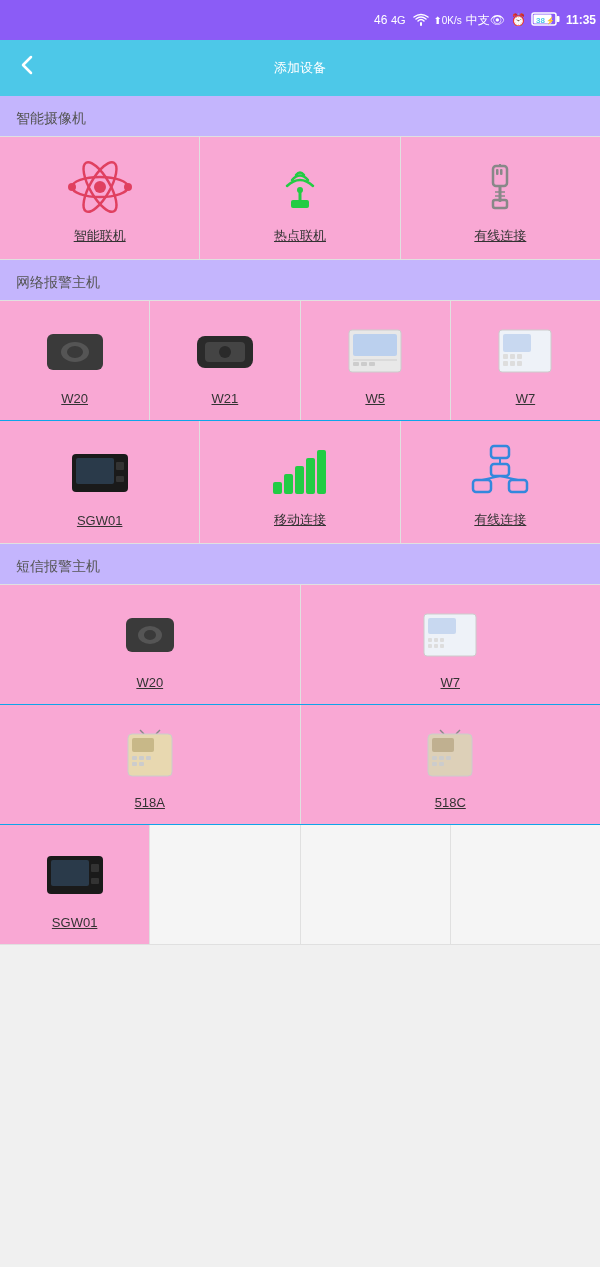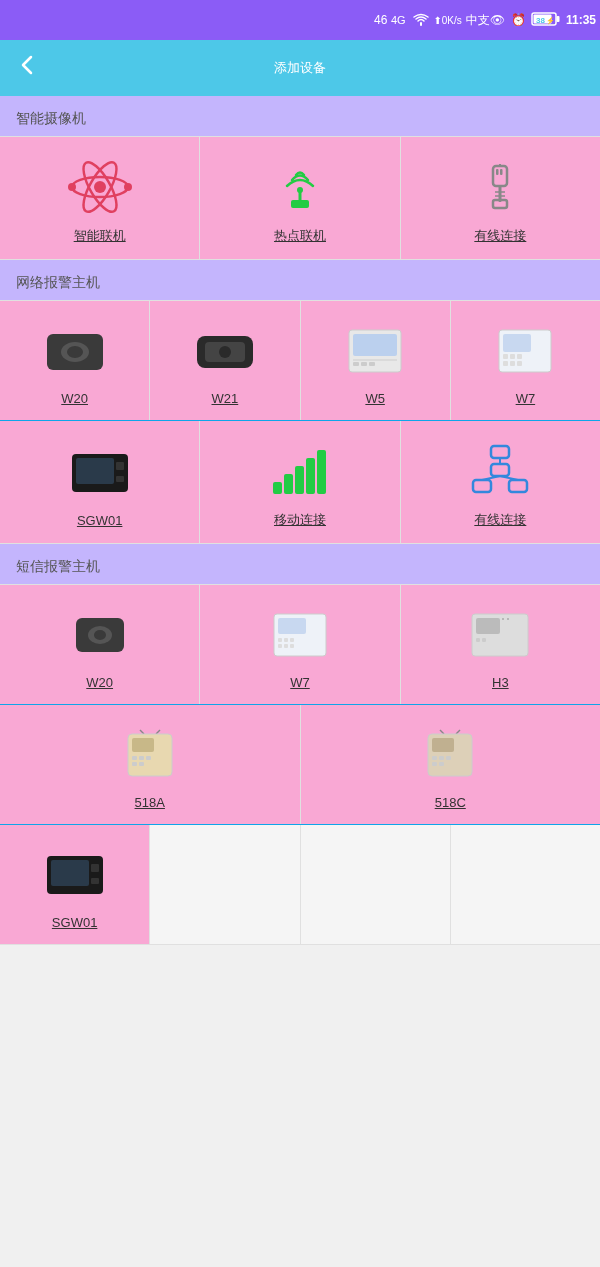--- a/index.html
+++ b/index.html
@@ -355,33 +355,20 @@
             <rect x="16" y="28" width="4" height="4" rx="1" fill="#ddd"></rect>
             <rect x="22" y="28" width="4" height="4" rx="1" fill="#ddd"></rect>
             <rect x="10" y="34" width="4" height="4" rx="1" fill="#ddd"></rect>
             <rect x="16" y="34" width="4" height="4" rx="1" fill="#ddd"></rect>
             <rect x="22" y="34" width="4" height="4" rx="1" fill="#ddd"></rect>
           </svg>
         </div>
         <span class="cell-label">W7</span>
       </div>
 
-      <div class="grid-cell">
-        <div class="cell-icon">
-          <svg width="64" height="50" viewBox="0 0 64 50">
-            <rect x="4" y="4" width="56" height="42" rx="3" fill="#ddd" stroke="#ccc" stroke-width="1"></rect>
-            <rect x="8" y="8" width="24" height="16" rx="2" fill="#bbb"></rect>
-            <rect x="8" y="28" width="4" height="4" rx="1" fill="#ccc"></rect>
-            <rect x="14" y="28" width="4" height="4" rx="1" fill="#ccc"></rect>
-            <line x1="35" y1="8" x2="35" y2="10" stroke="#aaa" stroke-width="1.5"></line>
-            <line x1="40" y1="8" x2="40" y2="10" stroke="#aaa" stroke-width="1.5"></line>
-          </svg>
-        </div>
-        <span class="cell-label">H3</span>
-      </div>
 
     </div>
 
     <div class="grid-row">
 
 
       <div class="grid-cell">
         <div class="cell-icon">
           <svg width="64" height="50" viewBox="0 0 64 50">
 

